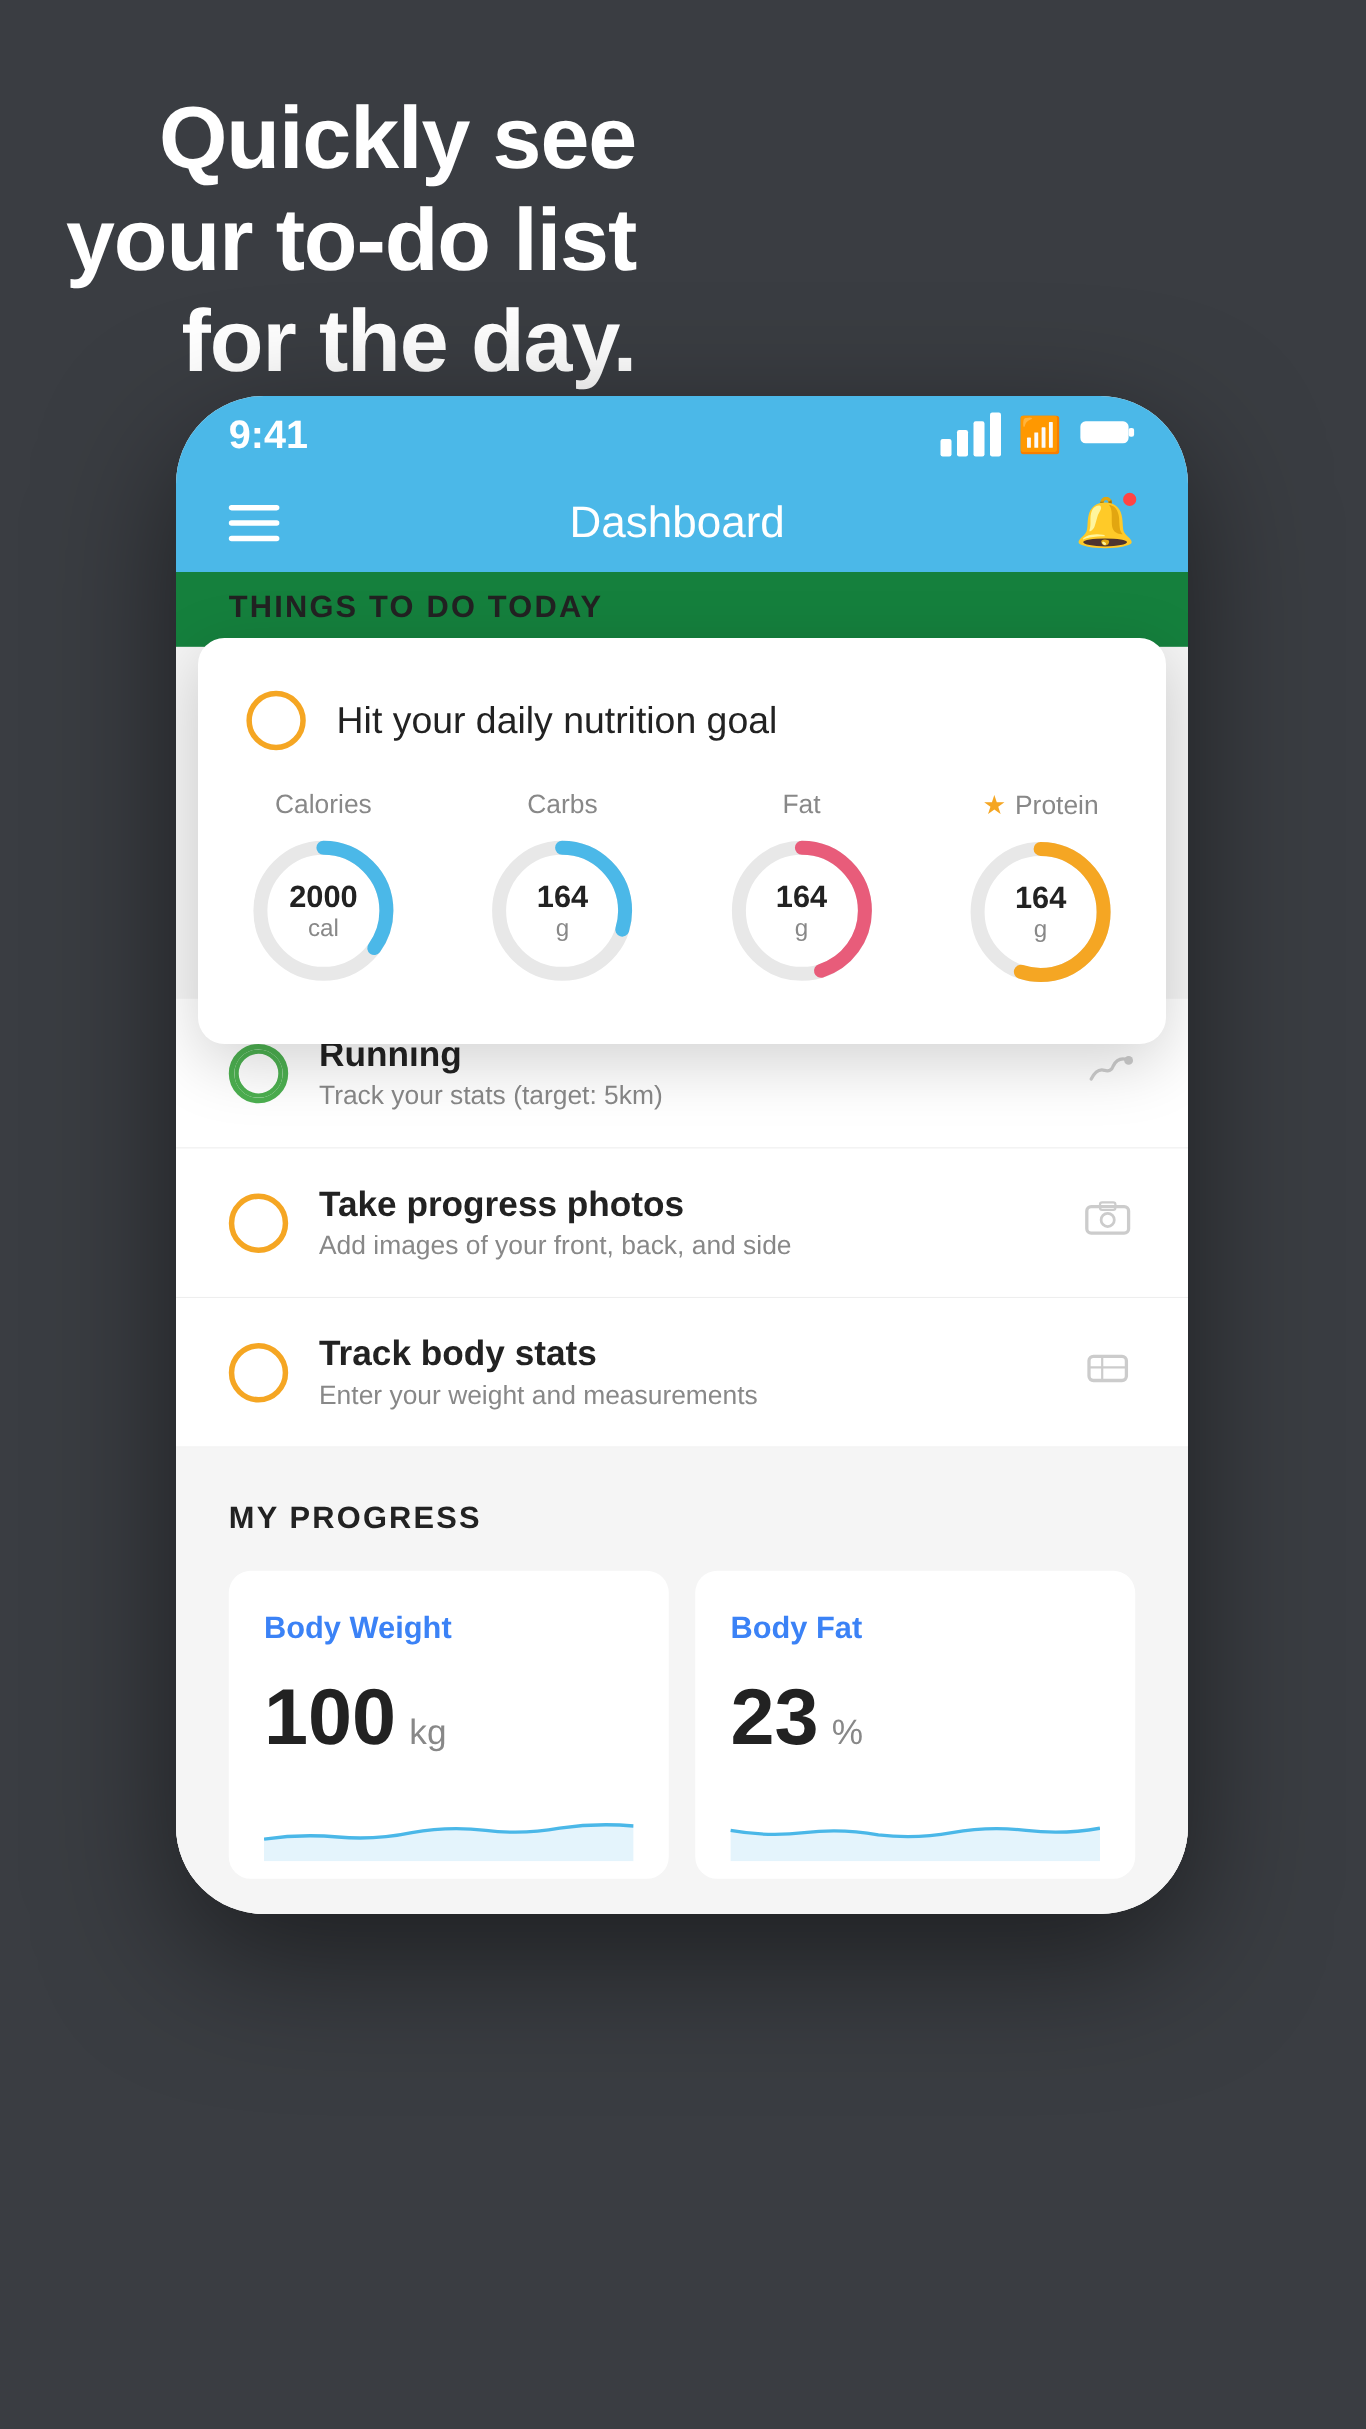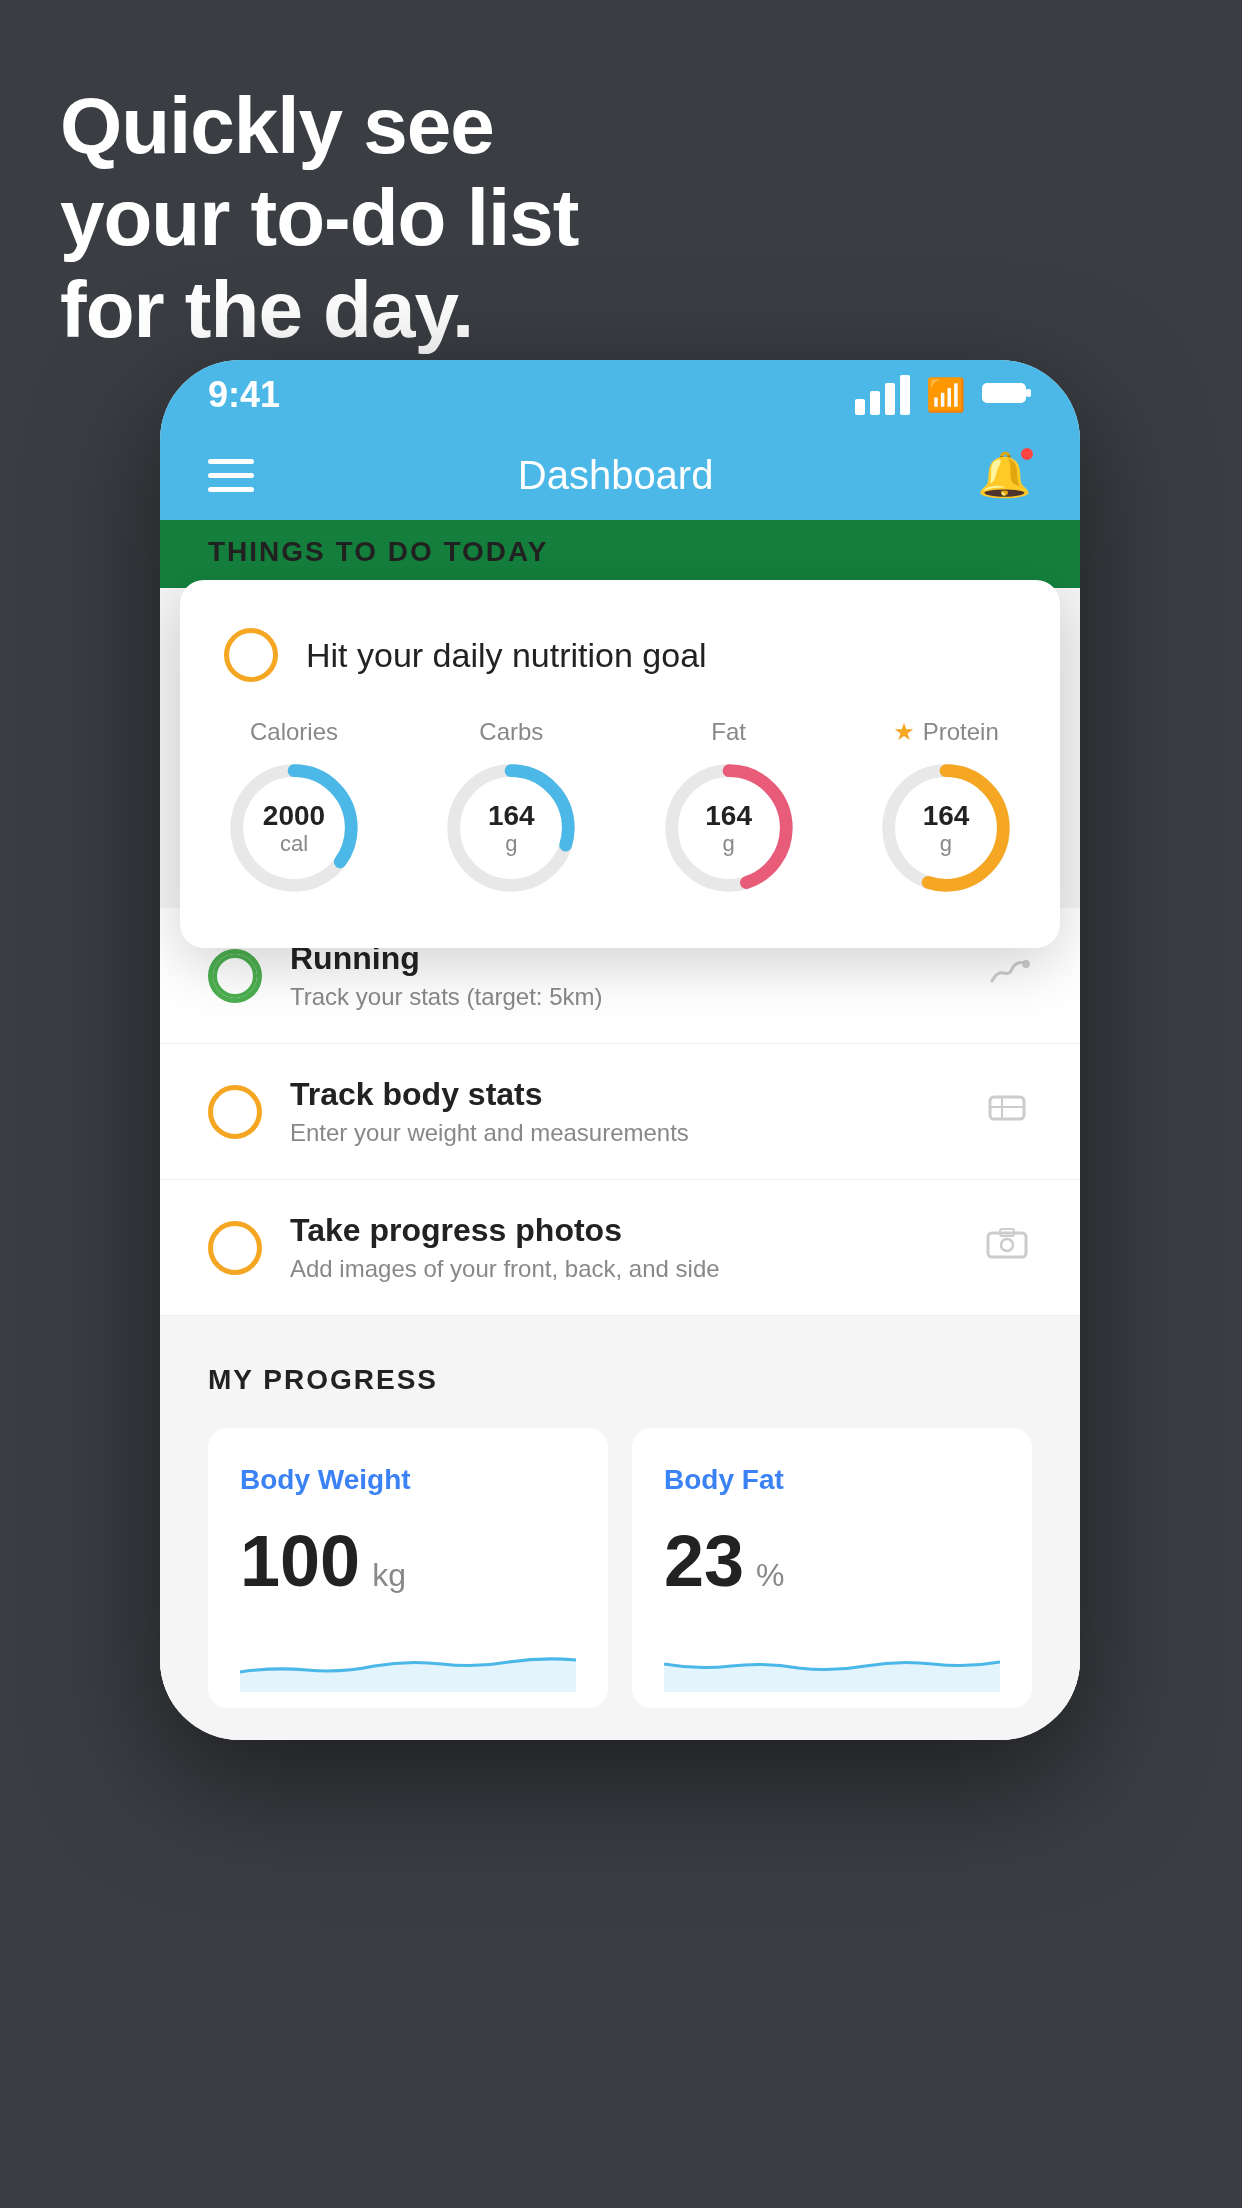--- a/index.html
+++ b/index.html
@@ -15,20 +15,21 @@
     
     .headline {
       position: absolute;
       top: 80px;
       left: 60px;
       color: #ffffff;
       font-size: 80px;
       font-weight: 800;
       line-height: 1.15;
       letter-spacing: -1px;
+      text-align: right;
     }
 
     
     .phone-frame {
       position: absolute;
       top: 360px;
       left: 160px;
       width: 920px;
       height: 1380px;
       background: #ffffff;
@@ -437,43 +438,43 @@
           <svg width="50" height="40" viewBox="0 0 50 40" fill="none">
             <path d="M10 30 Q15 20 22 22 Q28 24 30 18 Q34 10 42 12" stroke="#cccccc" stroke-width="3" fill="none" stroke-linecap="round"></path>
             <circle cx="44" cy="13" r="4" fill="#cccccc"></circle>
           </svg>
         </span>
       </div>
 
       <div class="todo-item">
         <div class="circle-checkbox" style="border-color:#f5a623; width:54px; height:54px; border-radius:50%; border:5px solid #f5a623; flex-shrink:0;"></div>
         <div class="todo-item-text">
+          <div class="todo-item-title">Take progress photos</div>
+          <div class="todo-item-sub">Add images of your front, back, and side</div>
+        </div>
+        <span class="todo-item-icon">
+          <svg width="50" height="40" viewBox="0 0 50 40" fill="none">
+            <rect x="6" y="10" width="38" height="24" rx="4" stroke="#cccccc" stroke-width="3"></rect>
+            <circle cx="25" cy="22" r="6" stroke="#cccccc" stroke-width="2.5"></circle>
+            <rect x="18" y="6" width="14" height="7" rx="2" stroke="#cccccc" stroke-width="2"></rect>
+          </svg>
+        </span>
+      </div>
+
+      <div class="todo-item">
+        <div class="circle-checkbox" style="border-color:#f5a623; width:54px; height:54px; border-radius:50%; border:5px solid #f5a623; flex-shrink:0;"></div>
+        <div class="todo-item-text">
           <div class="todo-item-title">Track body stats</div>
           <div class="todo-item-sub">Enter your weight and measurements</div>
         </div>
         <span class="todo-item-icon">
           <svg width="50" height="40" viewBox="0 0 50 40" fill="none">
             <rect x="8" y="10" width="34" height="22" rx="4" stroke="#cccccc" stroke-width="3"></rect>
             <line x1="8" y1="20" x2="42" y2="20" stroke="#cccccc" stroke-width="2"></line>
             <line x1="20" y1="10" x2="20" y2="32" stroke="#cccccc" stroke-width="2"></line>
-          </svg>
-        </span>
-      </div>
-
-      <div class="todo-item">
-        <div class="circle-checkbox" style="border-color:#f5a623; width:54px; height:54px; border-radius:50%; border:5px solid #f5a623; flex-shrink:0;"></div>
-        <div class="todo-item-text">
-          <div class="todo-item-title">Take progress photos</div>
-          <div class="todo-item-sub">Add images of your front, back, and side</div>
-        </div>
-        <span class="todo-item-icon">
-          <svg width="50" height="40" viewBox="0 0 50 40" fill="none">
-            <rect x="6" y="10" width="38" height="24" rx="4" stroke="#cccccc" stroke-width="3"></rect>
-            <circle cx="25" cy="22" r="6" stroke="#cccccc" stroke-width="2.5"></circle>
-            <rect x="18" y="6" width="14" height="7" rx="2" stroke="#cccccc" stroke-width="2"></rect>
           </svg>
         </span>
       </div>
 
     </div>
 
     <div class="progress-section">
       <div class="progress-title">MY PROGRESS</div>
       <div class="progress-cards">
 

